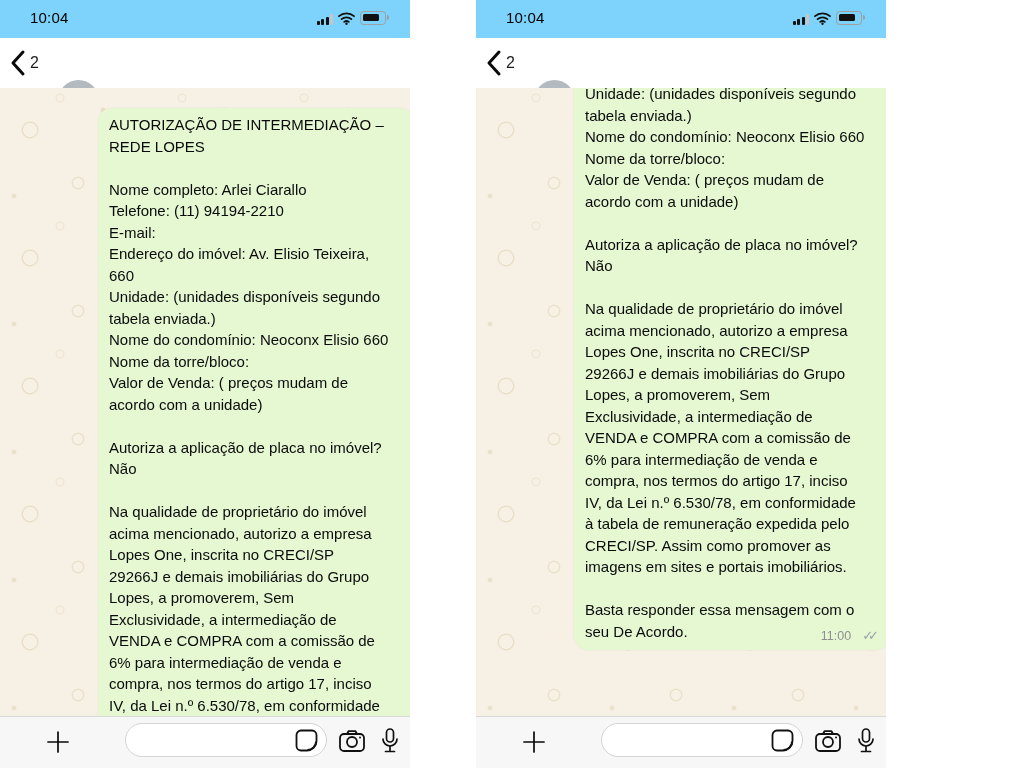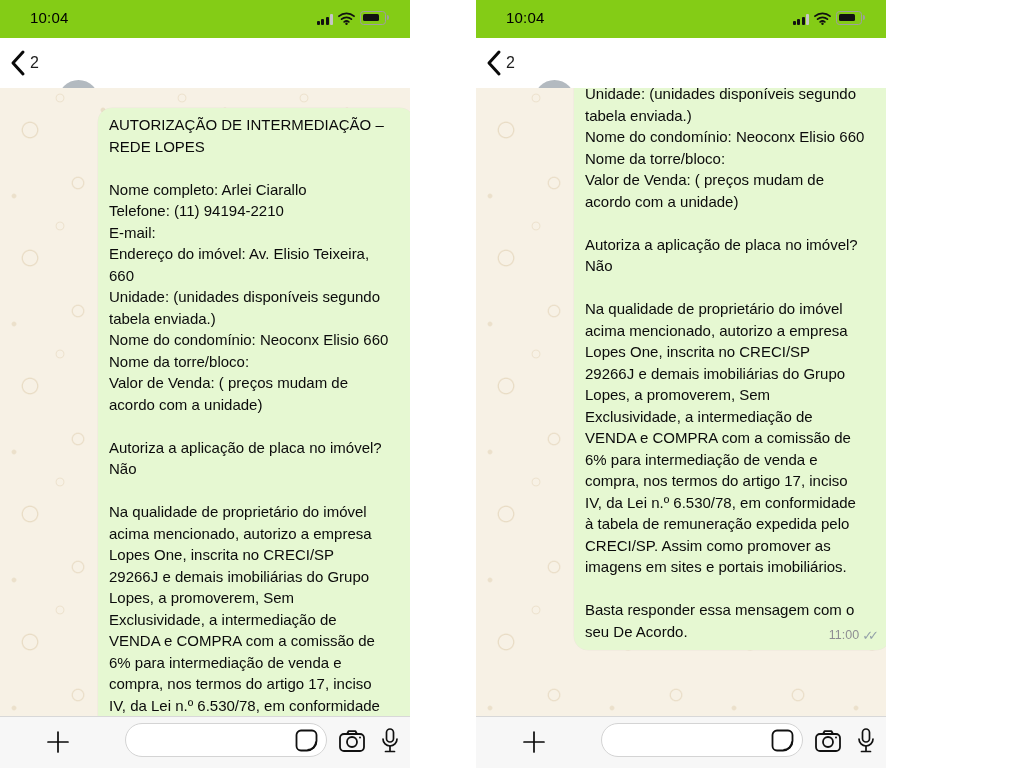--- a/index.html
+++ b/index.html
@@ -8,21 +8,21 @@
     font-family:"Liberation Sans","DejaVu Sans",sans-serif;
     -webkit-font-smoothing:antialiased;
   }
   .screen{
     position:absolute;top:0;width:410px;height:768px;background:#ffffff;overflow:hidden;
   }
   .screen.left{left:0;}
   .screen.right{left:476px;}
 
   
-  .statusbar{position:absolute;top:0;left:0;width:410px;height:38px;background:#84cc16;}
+  .statusbar{position:absolute;top:0;left:0;width:410px;height:38px;background:#7dd3fc;}
   .status-time{position:absolute;left:30px;top:9px;font-size:15px;color:#000;letter-spacing:.2px;}
   .status-icons{position:absolute;right:24px;top:11px;display:flex;align-items:flex-end;gap:5px;}
   .sigbars{display:flex;align-items:flex-end;gap:1.5px;height:11px;}
   .sigbars i{display:block;width:3px;background:#111;border-radius:1px;}
   .sigbars i:nth-child(1){height:4px;}
   .sigbars i:nth-child(2){height:6px;}
   .sigbars i:nth-child(3){height:8px;}
   .sigbars i:nth-child(4){height:11px;background:#c6c6c6;}
   .battery{position:relative;width:24px;height:12px;border:1px solid #9f9f9f;border-radius:3.5px;}
   .battery b{position:absolute;left:1.5px;top:1.5px;width:16px;height:7px;background:#111;border-radius:1.5px;}
@@ -56,21 +56,21 @@
     position:relative;margin-left:78px;width:316px;box-sizing:border-box;
     background:#e6f8d2;border-radius:14px;padding:6px 11px 8px;
     box-shadow:0 0 0 .5px rgba(0,0,0,.04);
   }
   .screen.left .bubble-out{margin-top:20px;}
   .screen.right .bubble-out{margin-top:-183px;}
   .msg-text{
     font-size:15px;line-height:21.5px;color:#0b0b0b;white-space:pre;
   }
   .msg-meta{
-    position:absolute;right:11px;bottom:7px;display:flex;align-items:flex-start;gap:3px;
+    position:absolute;right:11px;bottom:7px;display:flex;align-items:center;gap:11px;
     font-size:12.5px;color:#8e8e93;
   }
   .checks{font-size:13px;color:#94a1a9;letter-spacing:-5px;padding-right:5px;}
   .bubble-in{
     position:relative;display:inline-block;margin-left:11px;margin-top:10px;
     background:#ffffff;border-radius:15px;padding:8px 12px 9px;
     box-shadow:0 0 0 .5px rgba(0,0,0,.05);
   }
   .bubble-in:before{
     content:"";position:absolute;left:-6px;bottom:0;

